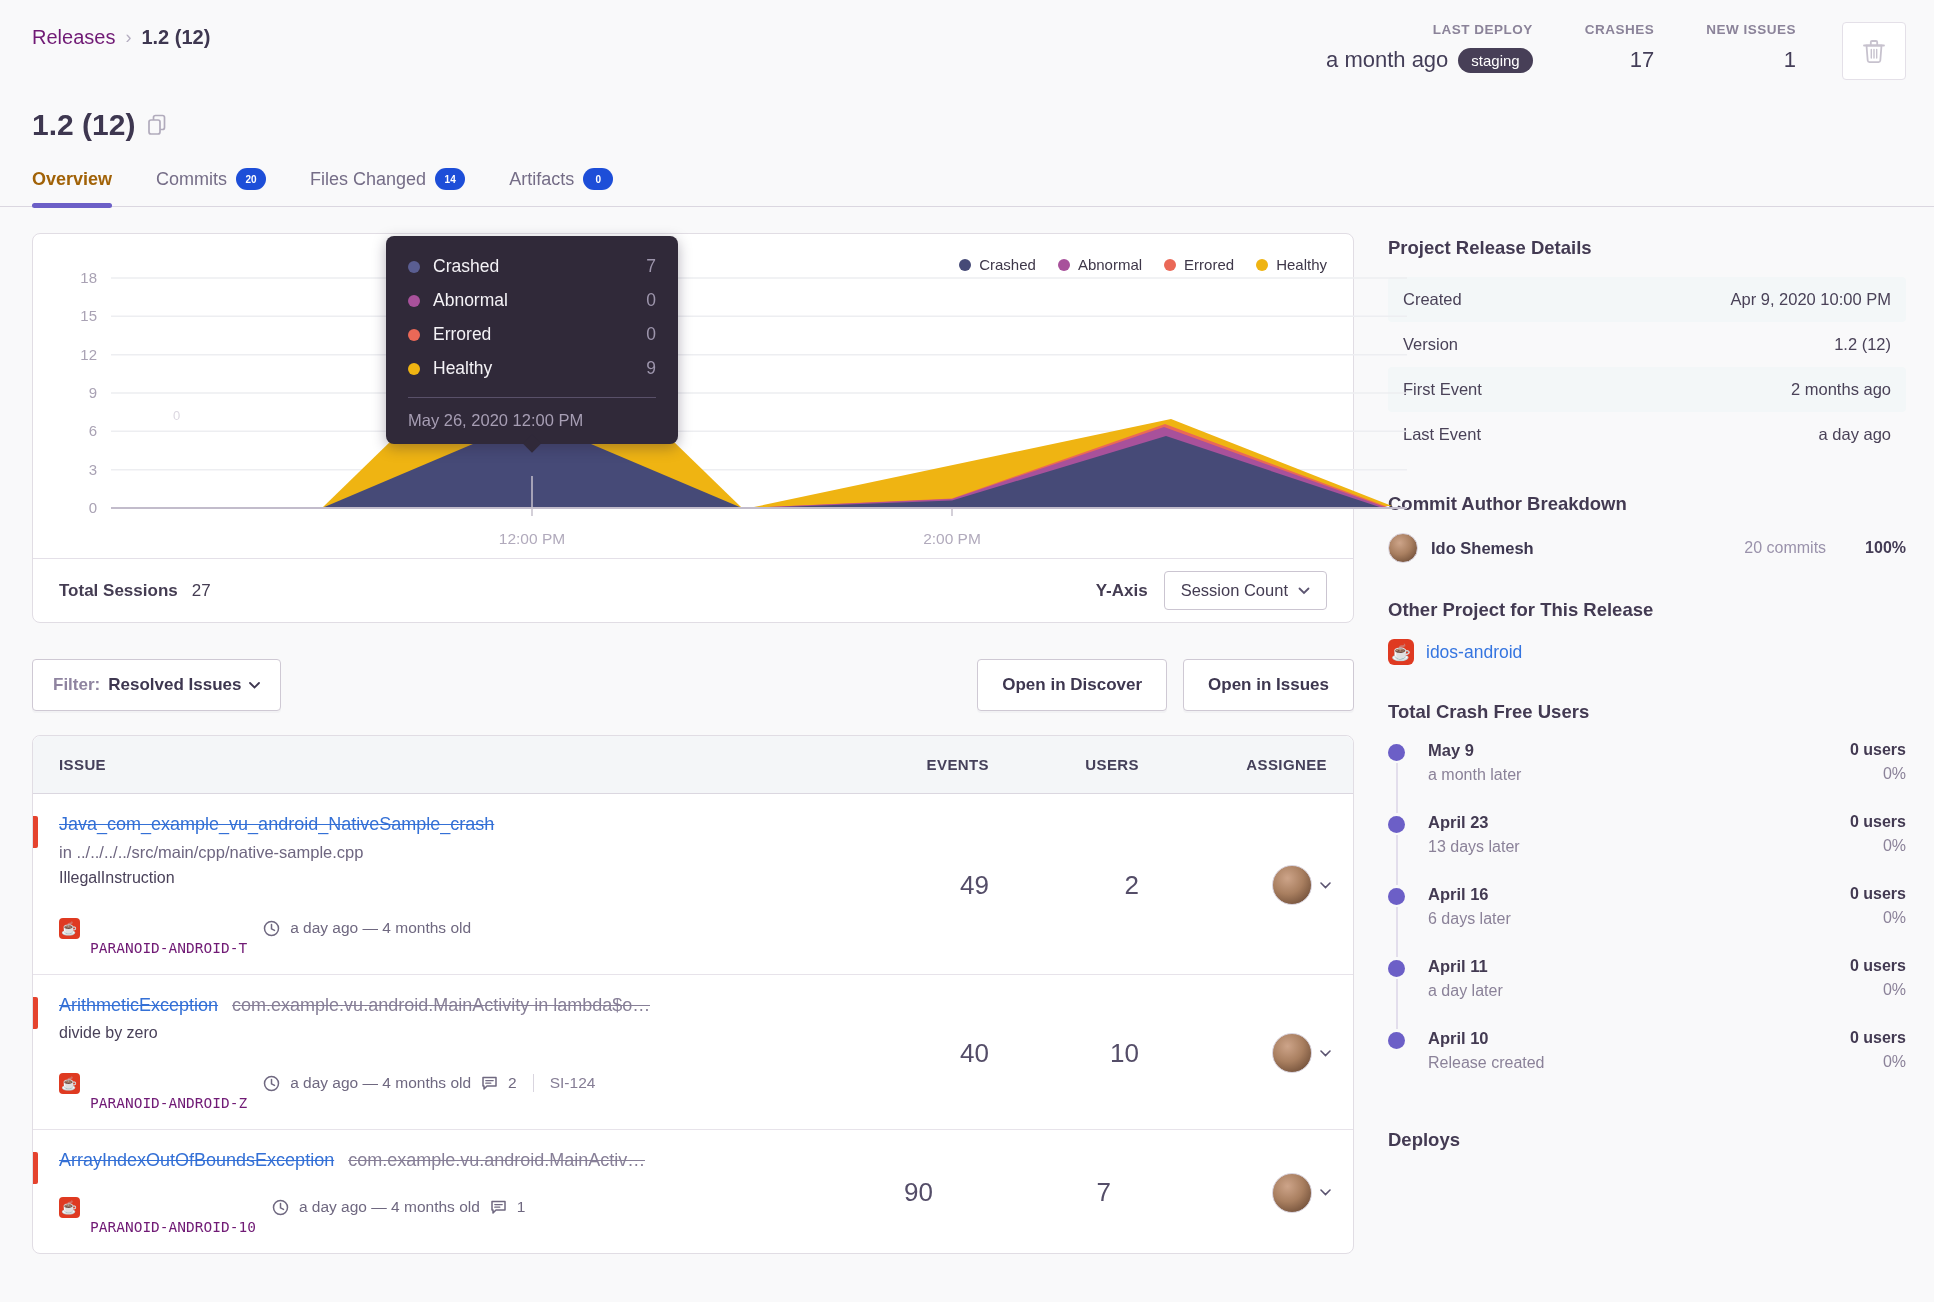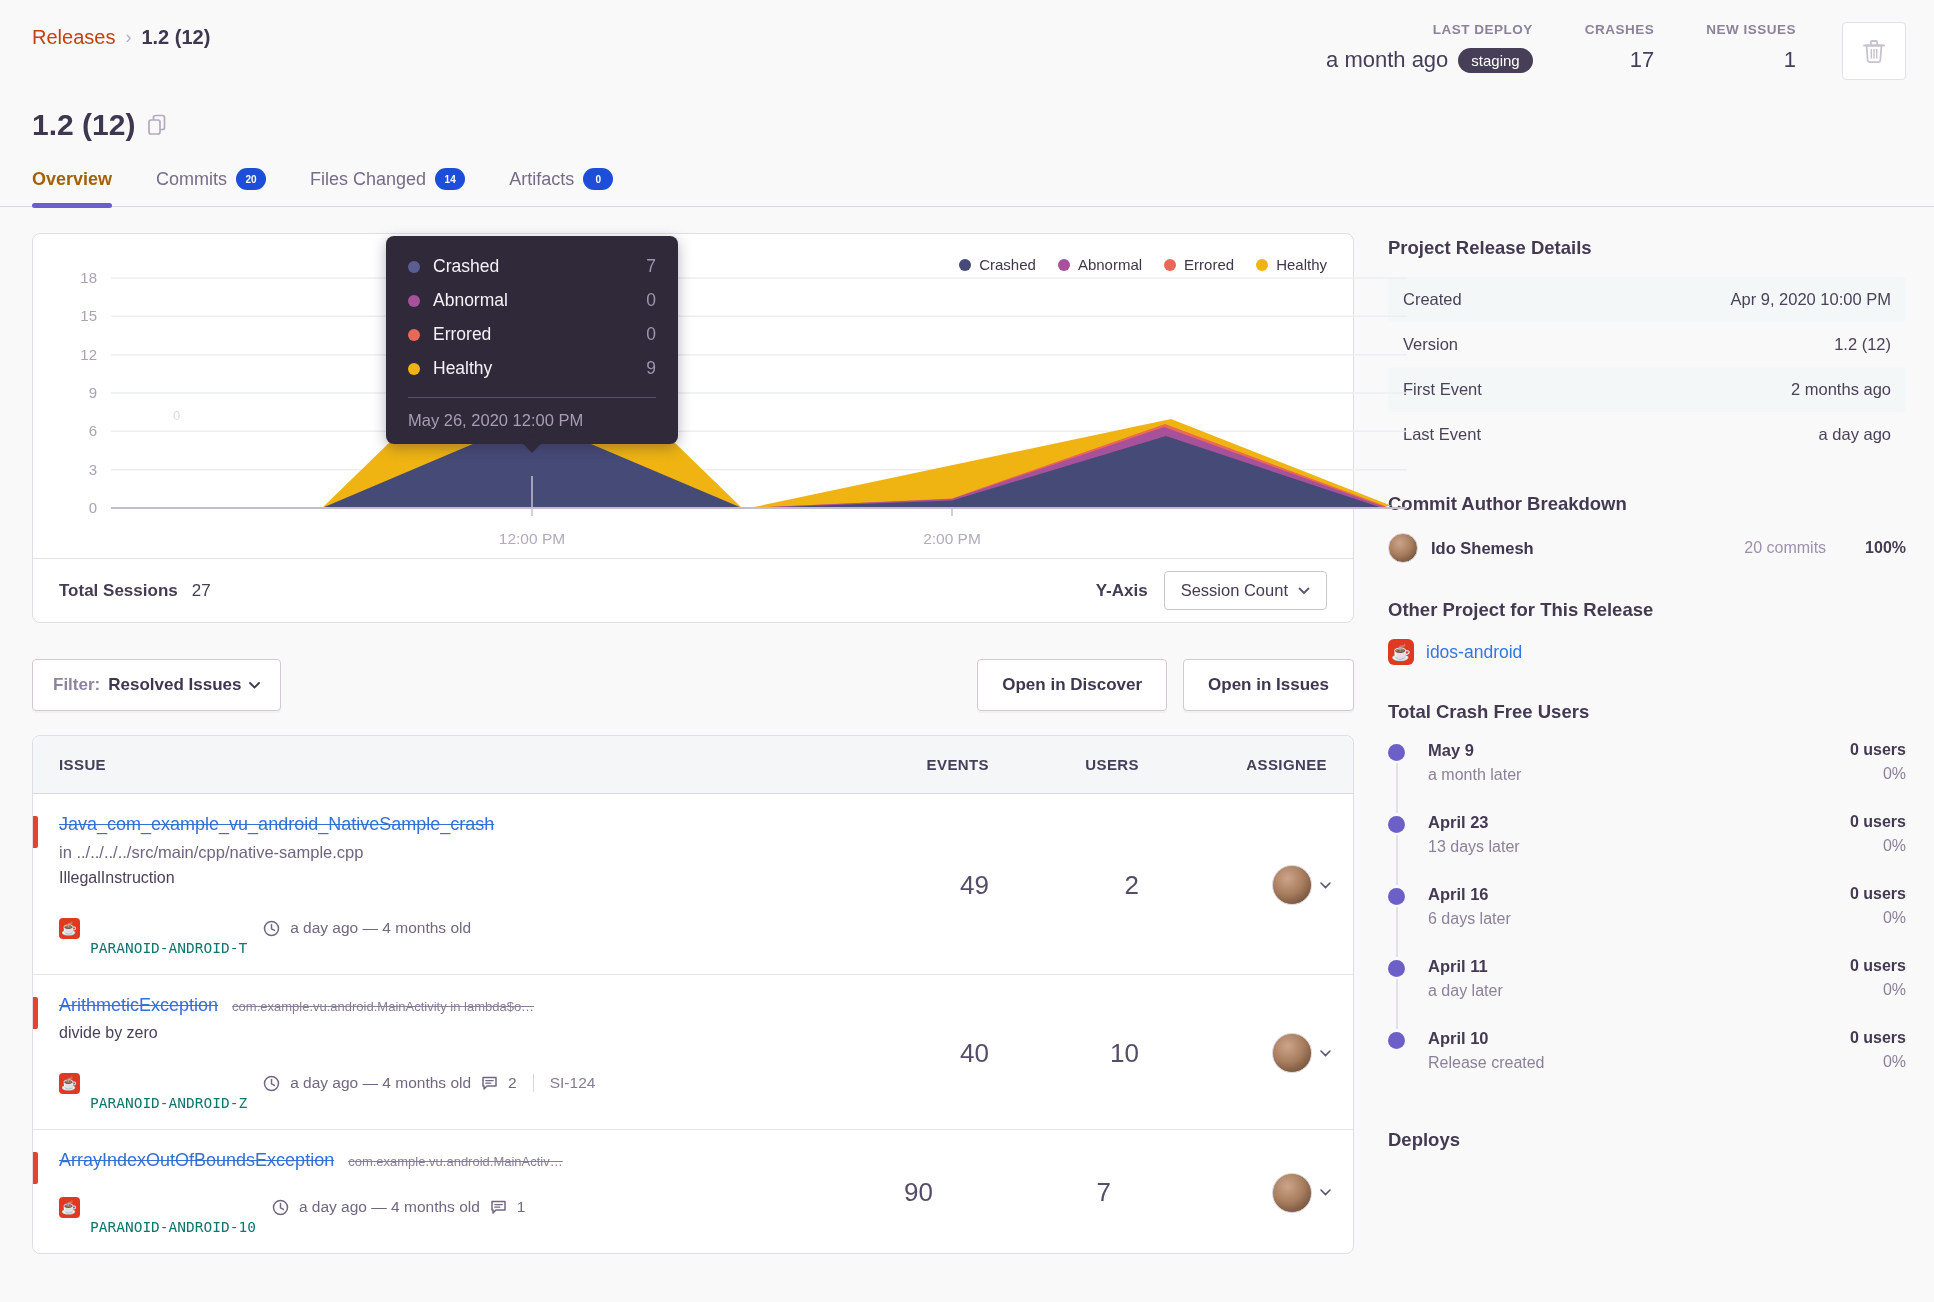--- a/index.html
+++ b/index.html
@@ -3,21 +3,21 @@
 <meta charset="utf-8">
 <style>
   * { margin:0; padding:0; box-sizing:border-box; }
   html,body { width:1934px; height:1302px; overflow:hidden;
     font-family:"Liberation Sans", sans-serif; background:#F9F9FA; color:#453D57; }
   .page { width:1934px; height:1302px; position:relative; }
 
   
   .top { padding:22px 28px 0 32px; display:flex; justify-content:space-between; align-items:flex-start; }
   .crumbs { font-size:20px; display:flex; align-items:center; gap:10px; padding-top:4px; }
-  .crumb-parent { color:#c2410c; cursor:pointer; }
+  .crumb-parent { color:#701a75; cursor:pointer; }
   .crumb-sep { color:#B4ADC0; font-size:18px; }
   .crumb-current { color:#3E3750; font-weight:700; }
   .stats { display:flex; align-items:flex-start; gap:52px; }
   .stat { text-align:right; }
   .stat-label { font-size:13.5px; font-weight:700; letter-spacing:.5px; color:#8B8399; text-transform:uppercase; margin-bottom:10px; }
   .stat-value { font-size:22px; color:#443E58; display:flex; align-items:center; justify-content:flex-end; gap:10px; }
   .badge-env { background:#473F57; color:#FFFFFF; font-size:15px; padding:4px 13px; border-radius:15px; }
   .trash-btn { width:64px; height:58px; background:#FFFFFF; border:1px solid #E4E0E8; border-radius:4px;
     display:flex; align-items:center; justify-content:center; cursor:pointer; margin-left:-6px; }
 
@@ -78,28 +78,28 @@
   .th-issue { padding-left:26px; }
   .th-num { text-align:right; padding-right:34px; }
   .th-assignee { text-align:right; padding-right:26px; }
   .issue-row { display:grid; grid-template-columns:1fr 160px 150px 180px; border-bottom:1px solid #E7E3EA;
     padding:20px 0 18px; position:relative; }
   .issue-row:last-child { border-bottom:none;gap:28px; }
   .red-bar { position:absolute; left:0; top:22px; width:5px; height:32px; background:#E5432E; border-radius:0 2px 2px 0; }
   .issue-main { padding-left:26px; min-width:0; }
   .issue-title-line { display:flex; align-items:baseline; gap:14px; min-width:0; margin-bottom:8px; }
   .issue-title { font-size:18px; color:#3470D6; text-decoration:line-through; cursor:pointer; white-space:nowrap; }
-  .issue-culprit { font-size:13px; color:#877F97; text-decoration:line-through; white-space:nowrap; overflow:hidden;
+  .issue-culprit { font-size:18px; color:#877F97; text-decoration:line-through; white-space:nowrap; overflow:hidden;
     text-overflow:ellipsis; max-width:640px; }
   .issue-loc { font-size:16.5px; color:#6E6680; margin-bottom:7px; }
   .issue-sub { font-size:16px; color:#494159; margin-bottom:13px; }
   .issue-meta { display:flex; align-items:center; gap:10px; }
   .java-chip { width:21px; height:21px; background:#DF3A21; border-radius:4px; color:#FFF; font-size:13px;
     display:flex; align-items:center; justify-content:center; flex:none; }
-  .proj-slug { font-family:"DejaVu Sans Mono", monospace; font-size:14.5px; color:#0f766e; margin-right:6px;margin-top:40px; }
+  .proj-slug { font-family:"DejaVu Sans Mono", monospace; font-size:14.5px; color:#701a75; margin-right:6px;margin-top:40px; }
   .meta-age { font-size:15.5px; color:#6F6880; }
   .meta-count { font-size:15.5px; color:#6F6880; }
   .meta-div { width:1px; height:18px; background:#D9D5DF; margin:0 6px; }
   .meta-shortid { font-size:15.5px; color:#857D95; }
   .cell-num { font-size:26px; color:#544D68; text-align:right; padding-right:34px; align-self:center; }
   .cell-assignee { display:flex; align-items:center; justify-content:flex-end; gap:8px; padding-right:22px; align-self:center; }
   .avatar { width:40px; height:40px; border-radius:50%; flex:none;
     background:radial-gradient(circle at 38% 32%, #CDA489 0%, #A97F60 45%, #7A573F 78%, #5C4030 100%);
     border:1px solid #D8D2DC; cursor:pointer; }
   .avatar-sm { width:30px; height:30px; }

